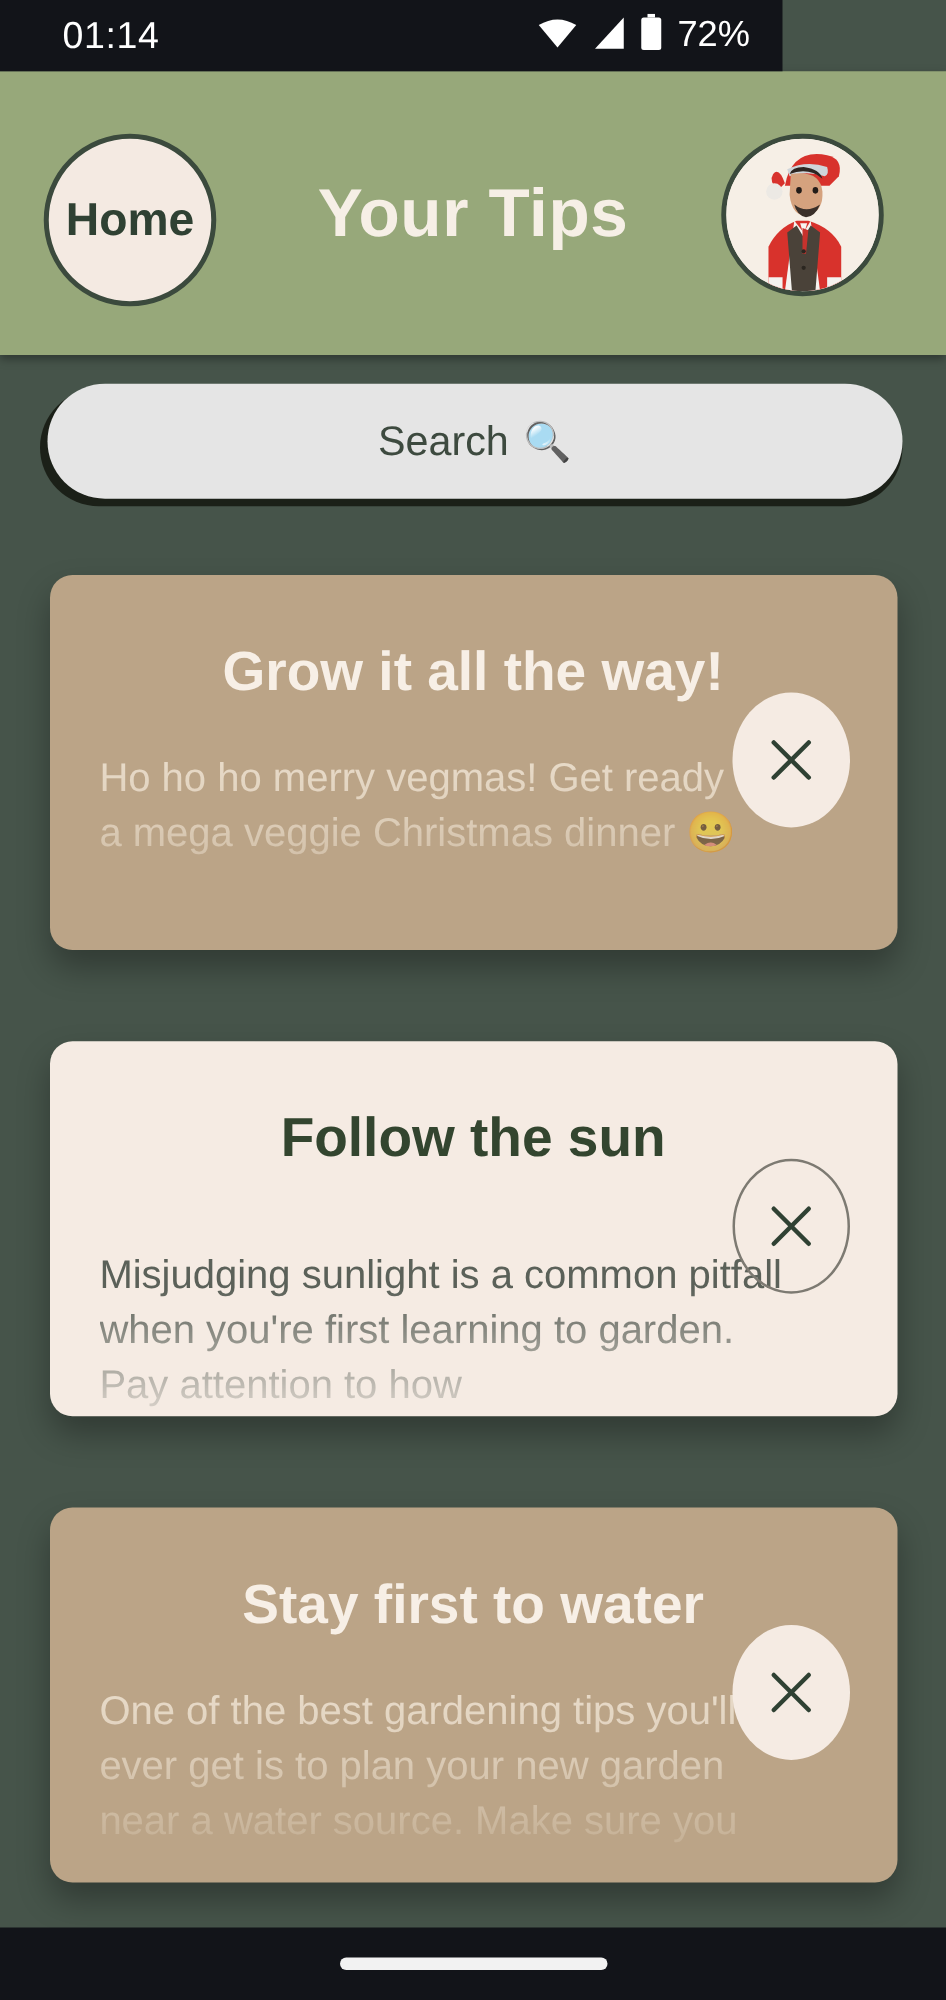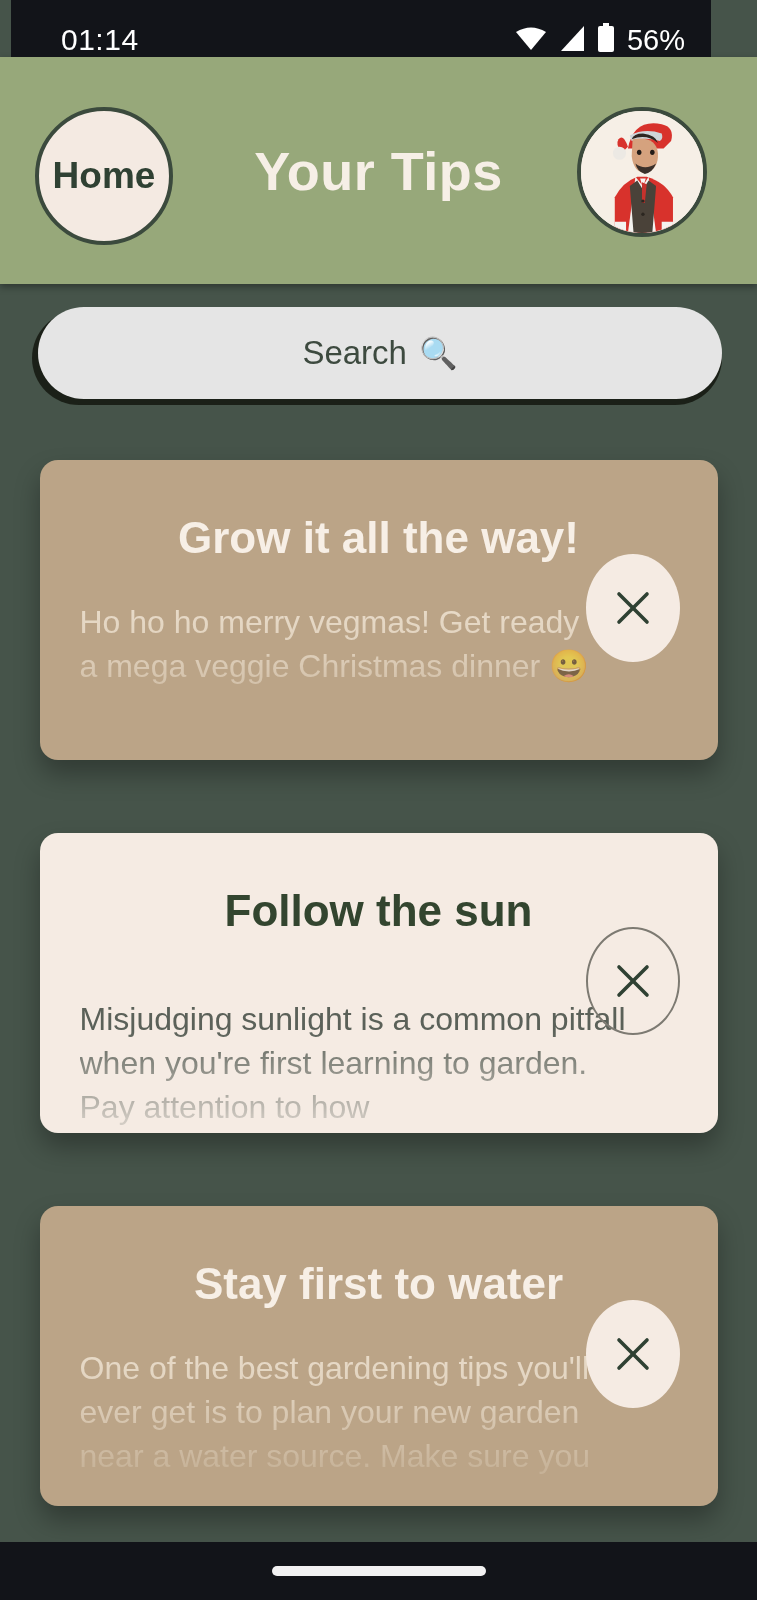--- a/index.html
+++ b/index.html
@@ -16,26 +16,26 @@
     position: relative;
     width: 757px;
     height: 1600px;
     background: #46544a;
     overflow: hidden;
   }
 
   
   .status-bar {
     position: absolute;
-    top: 0; left: 11px;
-    width: 700px;
+    top: 0; left: 0;
+    width: 626px;
     height: 57px;
     background: #121419;
     display: flex;
-    align-items: flex-end;
+    align-items: center;
     justify-content: space-between;
     padding: 0 26px 0 50px;
     z-index: 30;
   }
   .status-time {
     color: #ffffff;
     font-size: 30px;
     font-weight: 500;
     letter-spacing: 0.5px;
   }
@@ -268,21 +268,21 @@
         <svg width="28" height="27" viewBox="0 0 28 27">
           <path d="M26 1 L26 26 L3 26 Z" fill="#ffffff"></path>
         </svg>
       </span>
       <span class="icon-battery">
         <svg width="18" height="30" viewBox="0 0 18 30">
           <rect x="6" y="0" width="6" height="3" fill="#ffffff"></rect>
           <rect x="1" y="3" width="16" height="26" rx="2" fill="#ffffff"></rect>
         </svg>
       </span>
-      <span class="status-battery-text">56%</span>
+      <span class="status-battery-text">72%</span>
     </div>
   </div>
 
   <div class="app-header">
     <div class="header-title">Your Tips</div>
 
     <div class="home-button">
       <span class="home-button-label">Home</span>
     </div>
 

